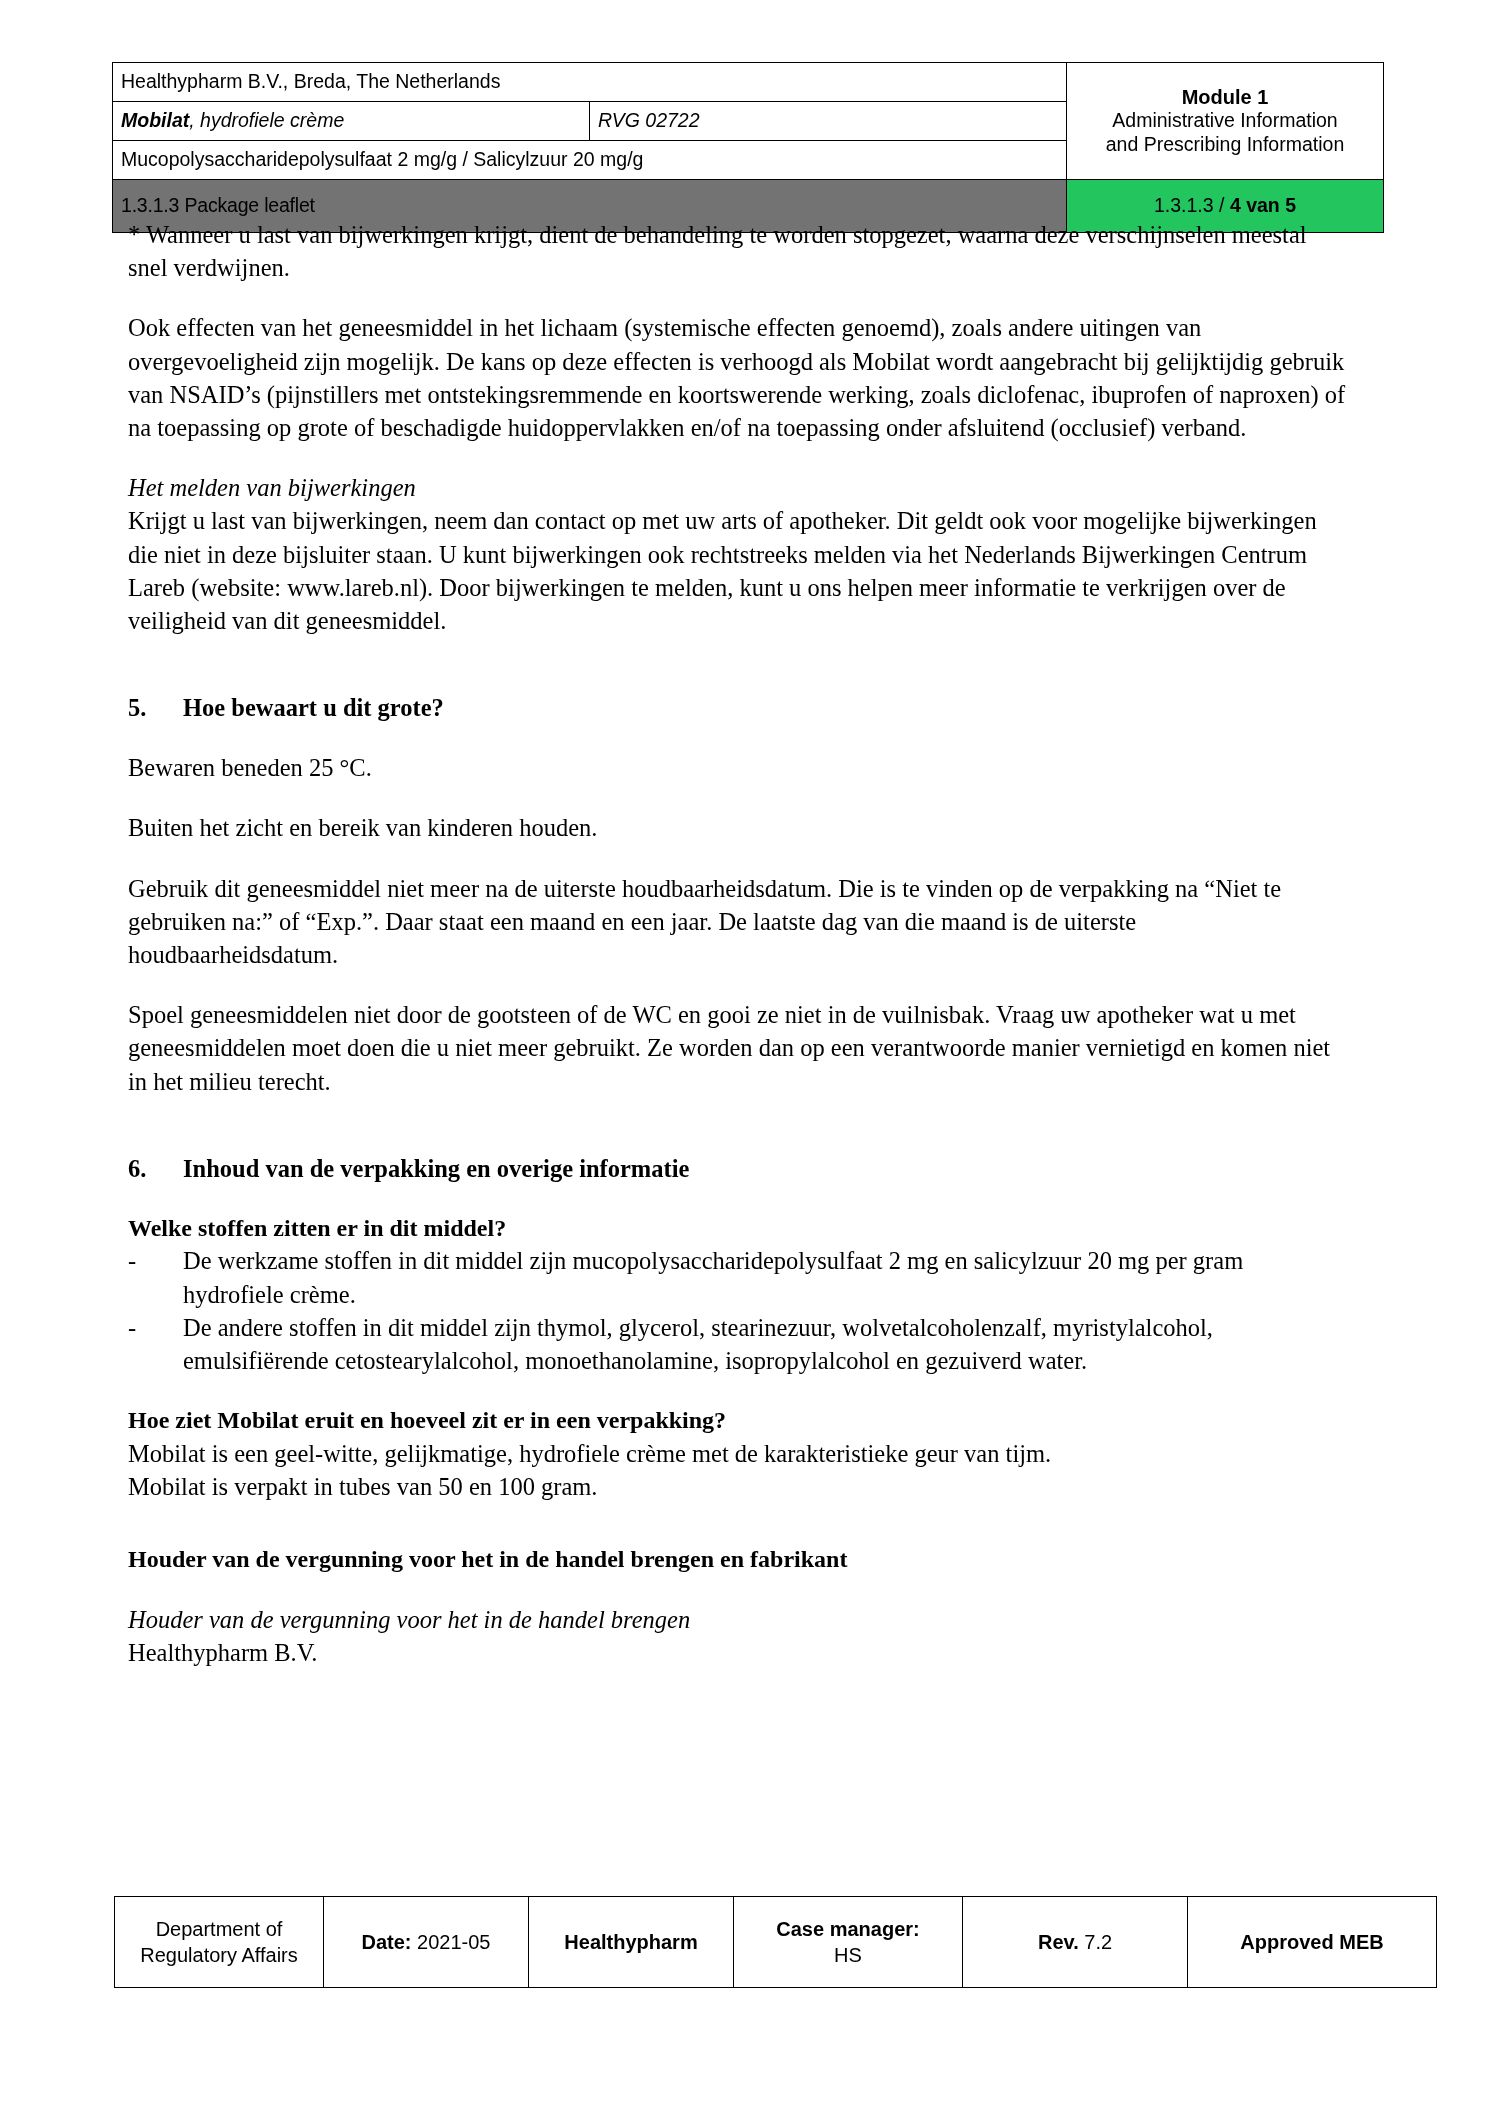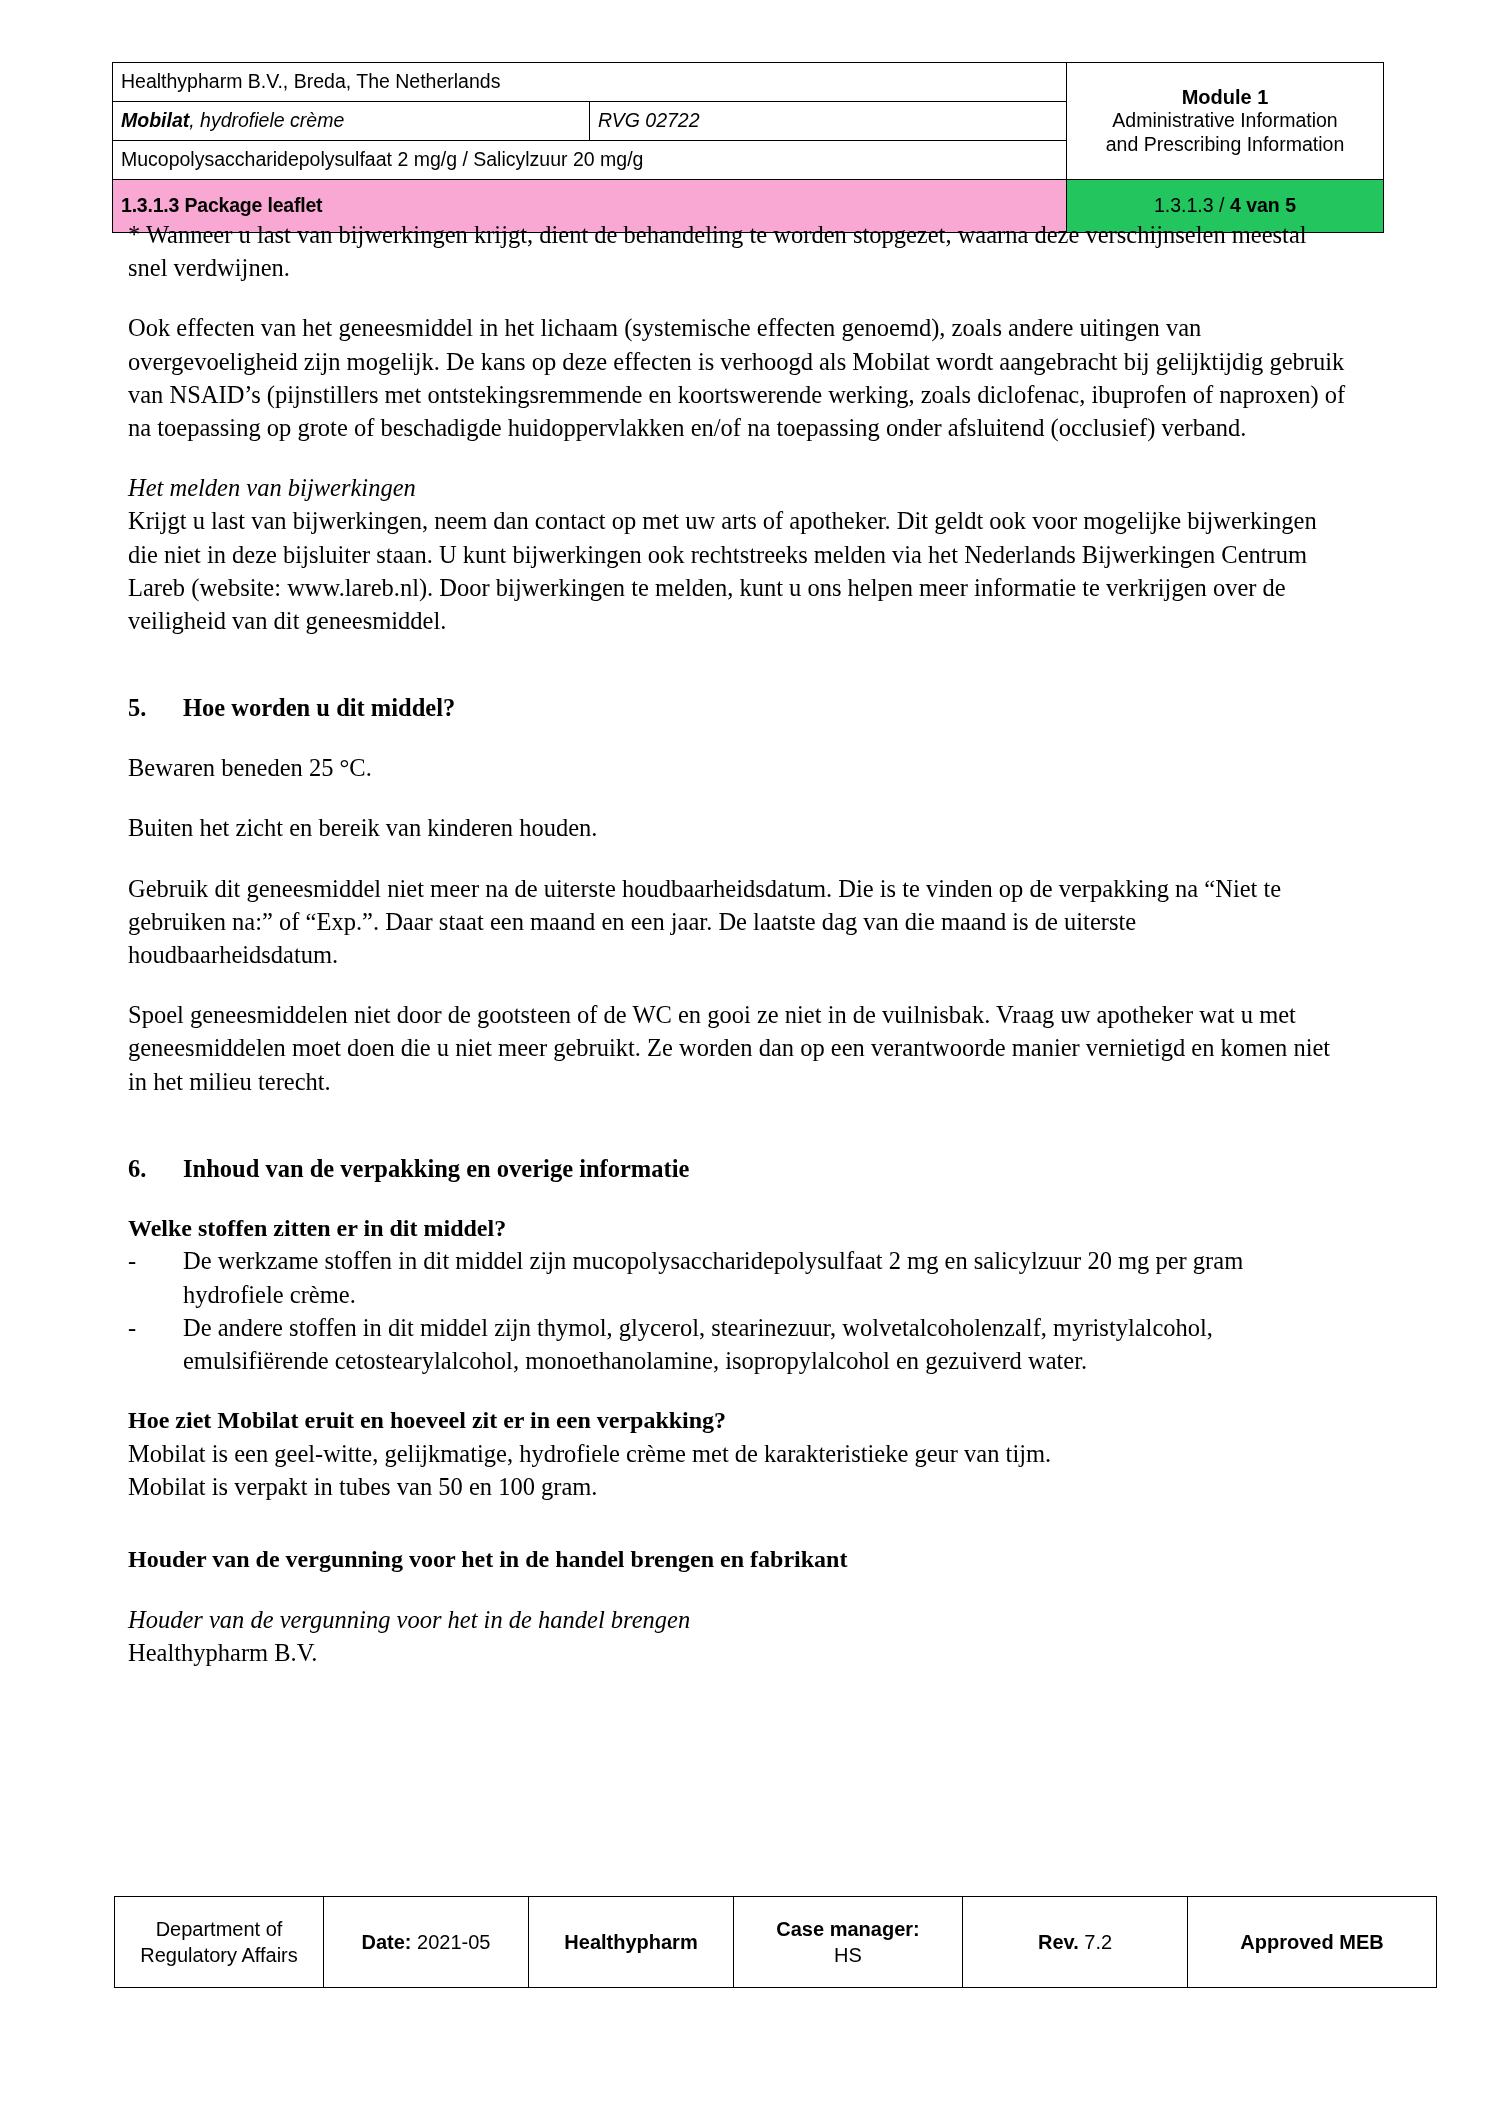--- a/index.html
+++ b/index.html
@@ -61,22 +61,22 @@
     line-height: 1.25;
     padding: 3px 6px;
   }
   .mod-title {
     font-weight: bold;
     font-size: 20px;
     display: block;
   }
   .mod-sub { display: block; font-size: 19.5px; }
   td.h-leaflet {
-    background: #f9a8d4;
-    font-weight: bold;
+    background: #737373;
+    font-weight: normal;
     font-size: 27px;
     height: 48px;
     padding-left: 10px;
     letter-spacing: -0.2px;
   }
   td.h-pageno {
     text-align: center;
     font-size: 20px;
     background: #22c55e;
   }
@@ -202,21 +202,21 @@
 
     <p class="para">Ook effecten van het geneesmiddel in het lichaam (systemische effecten genoemd), zoals andere uitingen van overgevoeligheid zijn mogelijk. De kans op deze effecten is verhoogd als Mobilat wordt aangebracht bij gelijktijdig gebruik van NSAID’s (pijnstillers met ontstekingsremmende en koortswerende werking, zoals diclofenac, ibuprofen of naproxen) of na toepassing op grote of beschadigde huidoppervlakken en/of na toepassing onder afsluitend (occlusief) verband.</p>
 
     <p class="para tight it">Het melden van bijwerkingen</p>
     <p class="para">Krijgt u last van bijwerkingen, neem dan contact op met uw arts of apotheker. Dit geldt ook voor mogelijke bijwerkingen die niet in deze bijsluiter staan. U kunt bijwerkingen ook rechtstreeks melden via het Nederlands Bijwerkingen Centrum Lareb (website: www.lareb.nl). Door bijwerkingen te melden, kunt u ons helpen meer informatie te verkrijgen over de veiligheid van dit geneesmiddel.</p>
 
     <div class="gap-md"></div>
 
     <h3 class="sec">
       <span class="num">5.</span>
-      <span class="txt">Hoe worden u dit middel?</span>
+      <span class="txt">Hoe bewaart u dit grote?</span>
     </h3>
 
     <div class="gap-md"></div>
 
     <p class="para">Bewaren beneden 25 °C.</p>
 
     <p class="para">Buiten het zicht en bereik van kinderen houden.</p>
 
     <p class="para">Gebruik dit geneesmiddel niet meer na de uiterste houdbaarheidsdatum. Die is te vinden op de verpakking na “Niet te gebruiken na:” of “Exp.”. Daar staat een maand en een jaar. De laatste dag van die maand is de uiterste houdbaarheidsdatum.</p>
 

